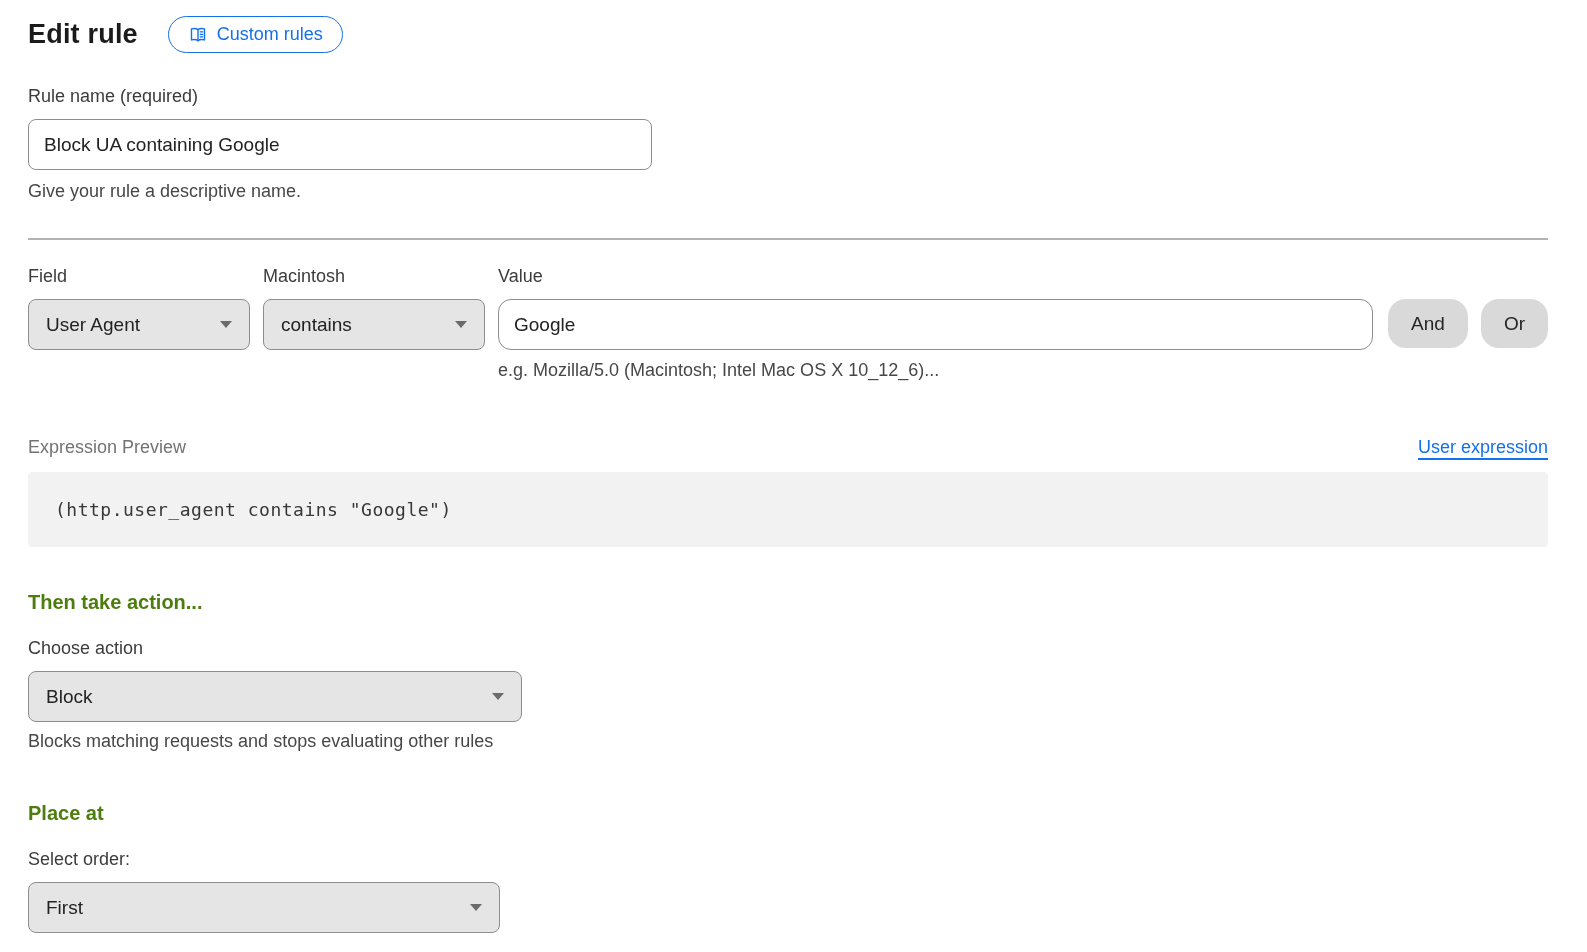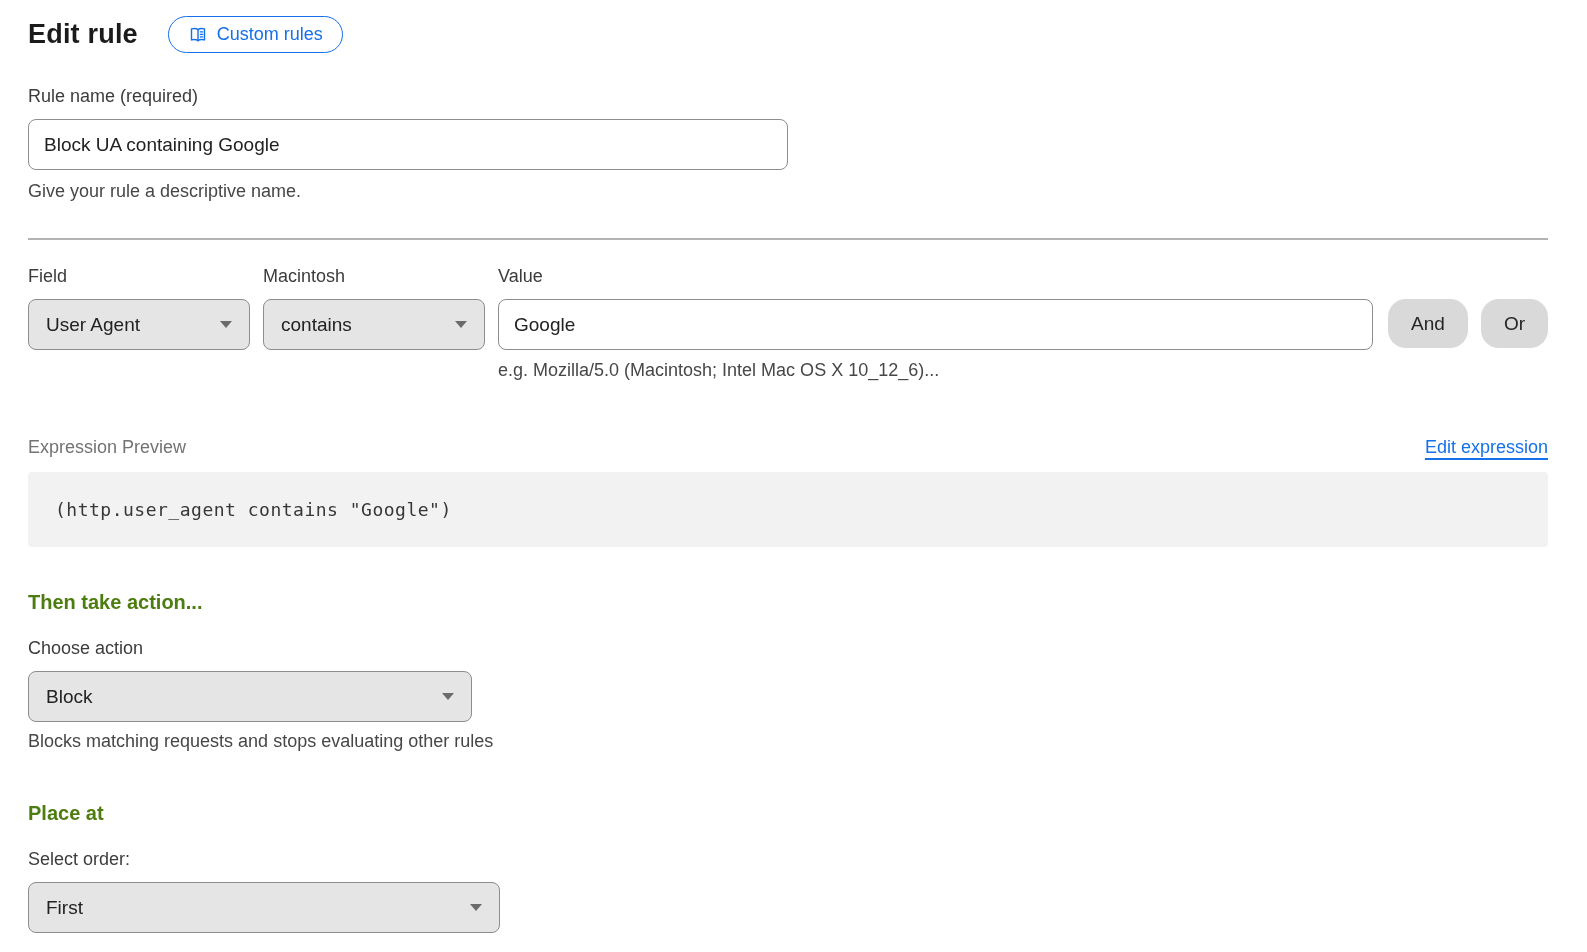--- a/index.html
+++ b/index.html
@@ -54,33 +54,33 @@
   }
   .caret{
     width:0;height:0;flex:none;margin-left:12px;
     border-left:6.5px solid transparent;
     border-right:6.5px solid transparent;
     border-top:7.5px solid #6b6b6b;
   }
 
   
   .rule-name{margin-top:33px;}
-  .rule-name .text-input{width:760px;margin-top:12px;}
+  .rule-name .text-input{width:624px;margin-top:12px;}
   .rule-name .help{margin-top:11px;}
 
   .divider{border:none;border-top:2px solid var(--c-divider,#b3b3b3);margin-top:36px;}
 
   
   .condition-row{display:flex;align-items:flex-start;margin-top:26px;}
   .cond-col{display:flex;flex-direction:column;}
   .cond-col .select,.cond-col .text-input{margin-top:12px;}
   .field-col{width:222px;margin-right:13px;}
   .operator-col{width:222px;margin-right:13px;}
   .value-col{flex:1;}
-  .value-col .text-input{width:100%;}
+  .value-col .text-input{width:100%;border-radius:13px;}
   .value-col .help{margin-top:10px;}
   .gray-btn{
     margin-top:33px;height:49px;padding:0 23px;
     background:var(--c-button_bg,#d9d9d9);border:none;border-radius:18px;
     font-size:19px;font-family:inherit;color:#262626;cursor:pointer;flex:none;
   }
   .and-btn{margin-left:15px;}
   .or-btn{margin-left:13px;}
 
   
@@ -97,21 +97,21 @@
   }
   .code-box code{
     font-family:"DejaVu Sans Mono","Liberation Mono",monospace;
     font-size:18px;color:#373737;letter-spacing:.5px;
   }
 
   
   .section-heading{font-size:20px;font-weight:700;color:#4d7c0f;}
   .action{margin-top:44px;}
   .action .field-label{margin-top:24px;}
-  .action-select{width:444px;margin-top:12px;}
+  .action-select{width:494px;margin-top:12px;}
   .action .help{margin-top:9px;}
   .placement{margin-top:50px;}
   .placement .field-label{margin-top:24px;}
   .order-select{width:472px;margin-top:12px;}
 </style>
 </head>
 <body>
 
 <div class="page">
 
@@ -160,21 +160,21 @@
       <p class="help">e.g. Mozilla/5.0 (Macintosh; Intel Mac OS X 10_12_6)...</p>
     </div>
 
     <button class="gray-btn and-btn">And</button>
     <button class="gray-btn or-btn">Or</button>
   </section>
 
   <section class="expression">
     <div class="expr-head">
       <span class="field-label">Expression Preview</span>
-      <a class="edit-link">Edit expression</a>
+      <a class="edit-link">User expression</a>
     </div>
     <div class="code-box">
       <code>(http.user_agent contains "Google")</code>
     </div>
   </section>
 
   <section class="action">
     <h2 class="section-heading">Then take action...</h2>
     <label class="field-label">Choose action</label>
     <div class="select action-select">

